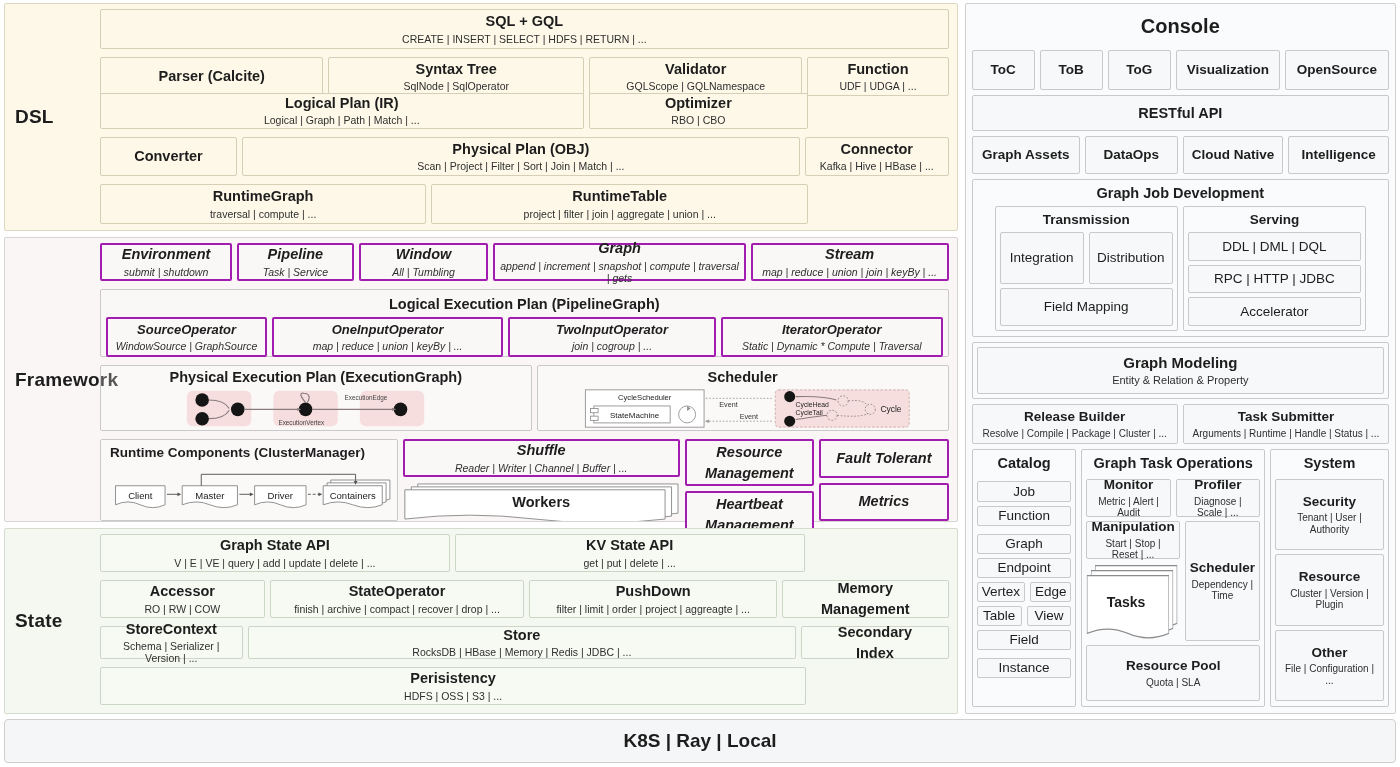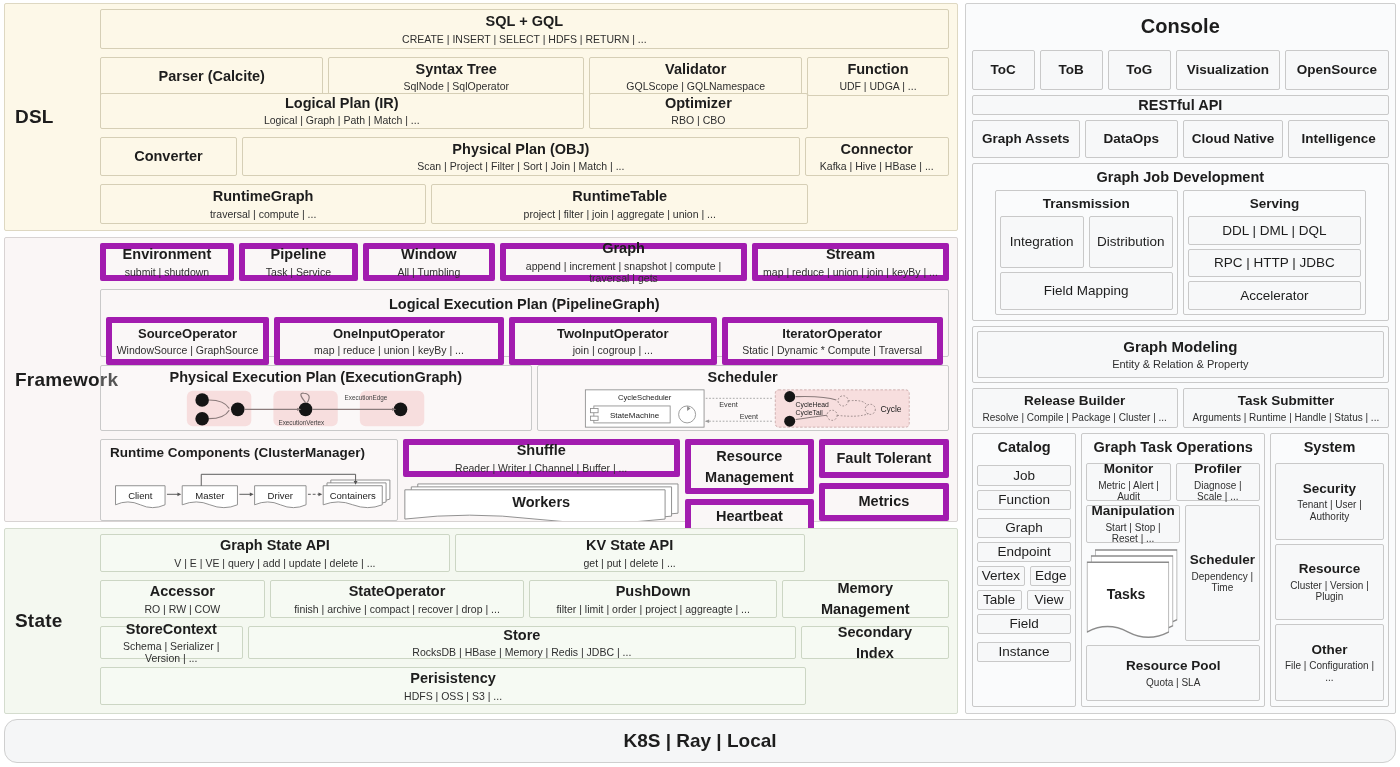--- a/index.html
+++ b/index.html
@@ -19,21 +19,21 @@
   
   .band { display:flex; border:1px solid #cfcfcf; border-radius:2px; position:relative; }
   .band-label { width:95px; flex:none; display:flex; align-items:center; padding-left:10px;
                 font-size:19px; font-weight:bold; letter-spacing:.2px; }
   .band-body { flex:1; display:flex; flex-direction:column; gap:8px; padding:5px 8px 6px 0; }
   .row { display:flex; gap:5px; }
 
   .dsl   { background:#fdf8e8; border-color:#ded8c2; height:228px; }
   .dsl .box { background:#fdf8e8; border:1px solid #d6cfb6; }
   .fw    { background:#faf6f6; border-color:#d8d3d3; height:285px; }
-  .fw .box { background:#faf7f7; border:6px solid #a21caf; }
+  .fw .box { background:#faf7f7; border:2px solid #a21caf;font-style:italic; }
   .st    { background:#f4f8f0; border-color:#d4dcce; height:186px; }
   .st .box { background:#f6faf3; border:1px solid #ccd6c4; }
 
   .box { border:1px solid #c9c9c9; border-radius:2px; display:flex; flex-direction:column;
          align-items:center; justify-content:center; background:#f7f8f9; padding:3px 4px; }
   .t1 { font-size:14.5px; font-weight:bold; line-height:1.15; text-align:center; }
   .t2 { font-size:10.5px; color:#2f2f2f; margin-top:3px; text-align:center; line-height:1.15; }
   .t1s { font-size:13px; font-weight:bold; text-align:center; }
   .plain { font-size:11.5px; font-weight:normal; }
 
@@ -45,21 +45,21 @@
   .console { border:1px solid #cfcfcf; border-radius:2px; background:#fafbfc; height:711px;
              display:flex; flex-direction:column; padding:5px 6px 6px; gap:5px; }
   .console-title { font-size:20px; font-weight:bold; text-align:center; padding:6px 0 7px; }
   .cbox { border:1px solid #c9c9c9; border-radius:2px; background:#f7f8f9;
           display:flex; flex-direction:column; align-items:center; justify-content:center;
           padding:3px 4px; text-align:center; }
   .cbox .t1 { font-size:13.5px; }
   .cbox .t2 { font-size:10px; }
 
   
-  .footer { height:50px; border:1px solid #cfcfcf; border-radius:13px; background:#f5f6f7;
+  .footer { height:50px; border:1px solid #cfcfcf; border-radius:4px; background:#f5f6f7;
             display:flex; align-items:center; justify-content:center;
             font-size:19px; font-weight:bold; }
 
   
   .art { width:100%; display:block; }
   .pinkbox { background:#f7dede; }
 </style>
 </head>
 <body>
 
@@ -380,21 +380,21 @@
               <div class="t1">ToG</div>
             </div>
           <div class="cbox" style="flex:1.95">
               <div class="t1">Visualization</div>
             </div>
           <div class="cbox" style="flex:1.95">
               <div class="t1">OpenSource</div>
             </div>
         </div>
 
-        <div class="cbox" style="height:20px">
+        <div class="cbox" style="height:36px">
           <div class="t1" style="font-size:14.5px">RESTful API</div>
         </div>
 
         <div class="row" style="height:38px">
           <div class="cbox" style="flex:1.28">
               <div class="t1">Graph Assets</div>
             </div>
           <div class="cbox" style="flex:1.08">
               <div class="t1">DataOps</div>
             </div>

